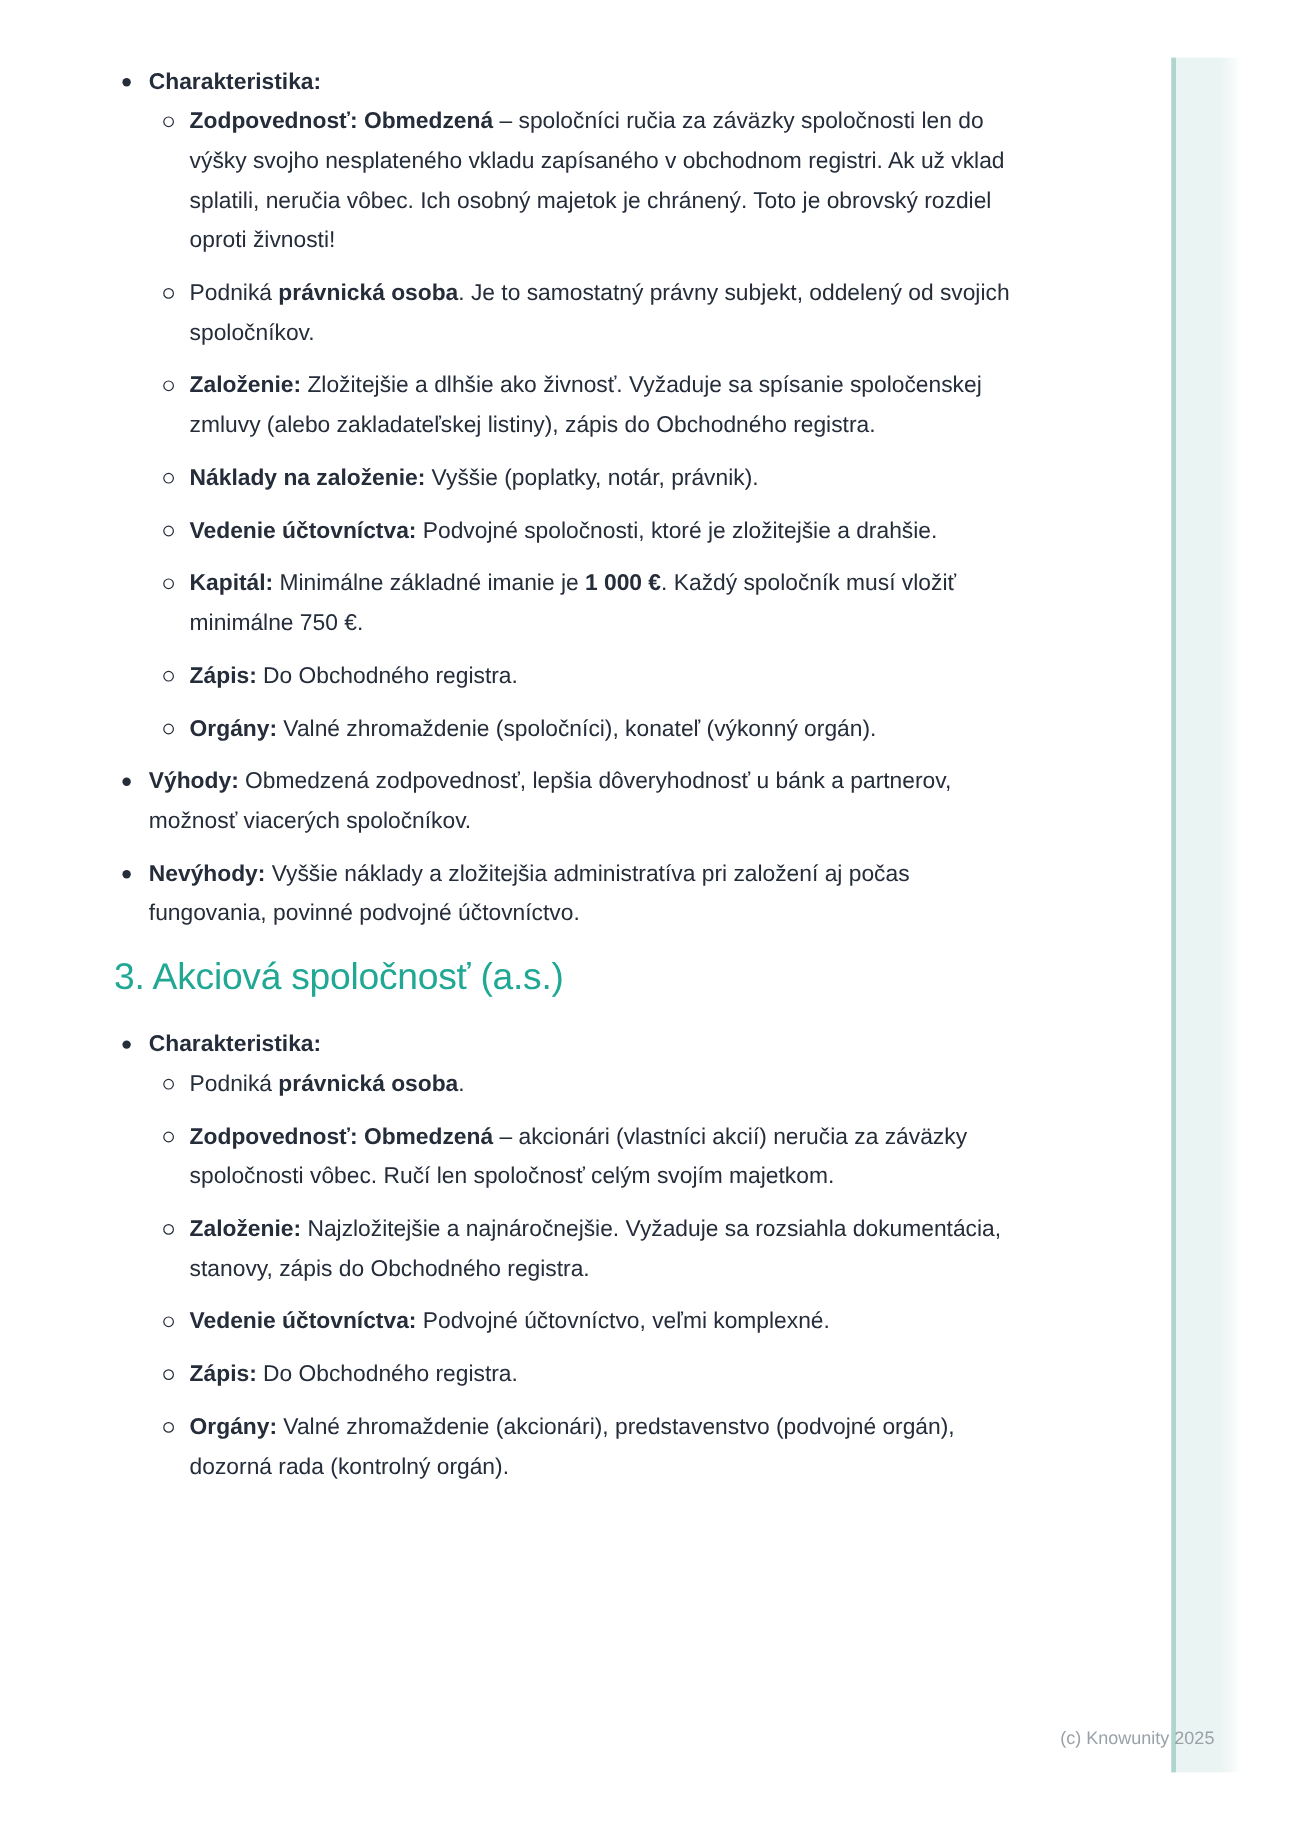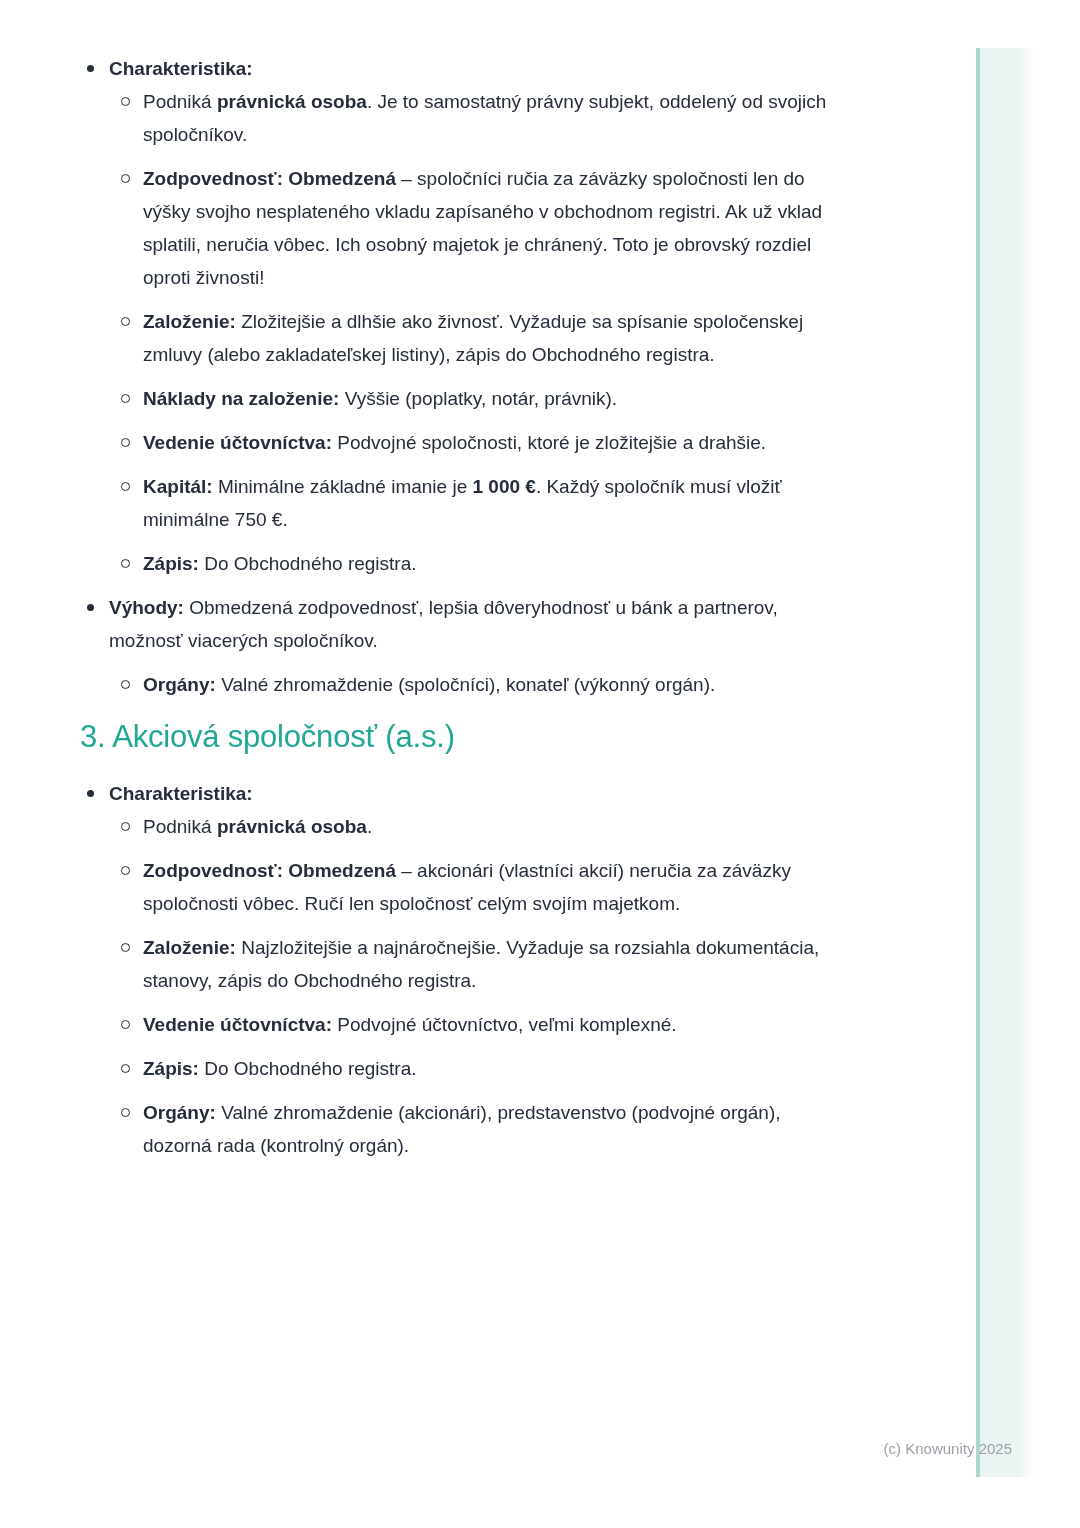--- a/index.html
+++ b/index.html
@@ -20,21 +20,21 @@
     background: linear-gradient(to right,
       var(--sidebar-edge, #aed6cf) 0px,
       var(--sidebar-edge, #aed6cf) 4px,
       var(--sidebar-fill, #eaf4f2) 4px,
       var(--sidebar-fill, #eaf4f2) 72%,
       #fcfefd 100%);
   }
 
   .content {
     position: absolute;
-    left: 75px; top: 52px;
+    left: 90px; top: 52px;
     width: 758px;
   }
 
   .item {
     position: relative;
     font-size: 19px;
     line-height: 33px;
   }
   .item .txt { display: block; }
   .b { font-weight: 700; }
@@ -85,25 +85,25 @@
 <div class="page">
   <div class="accent-bar"></div>
   <main class="content">
       <div class="list">
         <div class="item lv1 tight">
           <span class="bullet dot"></span>
           <span class="txt"><span class="b">Charakteristika:</span></span>
         </div>
         <div class="item lv2">
           <span class="bullet circle"></span>
-          <span class="txt"><span>Podniká </span><span class="b">právnická osoba</span><span>. Je to samostatný právny subjekt, oddelený od svojich spoločníkov.</span></span>
+          <span class="txt"><span class="b">Zodpovednosť: Obmedzená</span><span> – spoločníci ručia za záväzky spoločnosti len do výšky svojho nesplateného vkladu zapísaného v obchodnom registri. Ak už vklad splatili, neručia vôbec. Ich osobný majetok je chránený. Toto je obrovský rozdiel oproti živnosti!</span></span>
         </div>
         <div class="item lv2">
           <span class="bullet circle"></span>
-          <span class="txt"><span class="b">Zodpovednosť: Obmedzená</span><span> – spoločníci ručia za záväzky spoločnosti len do výšky svojho nesplateného vkladu zapísaného v obchodnom registri. Ak už vklad splatili, neručia vôbec. Ich osobný majetok je chránený. Toto je obrovský rozdiel oproti živnosti!</span></span>
+          <span class="txt"><span>Podniká </span><span class="b">právnická osoba</span><span>. Je to samostatný právny subjekt, oddelený od svojich spoločníkov.</span></span>
         </div>
         <div class="item lv2">
           <span class="bullet circle"></span>
           <span class="txt"><span class="b">Založenie:</span><span> Zložitejšie a dlhšie ako živnosť. Vyžaduje sa spísanie spoločenskej zmluvy (alebo zakladateľskej listiny), zápis do Obchodného registra.</span></span>
         </div>
         <div class="item lv2">
           <span class="bullet circle"></span>
           <span class="txt"><span class="b">Náklady na založenie:</span><span> Vyššie (poplatky, notár, právnik).</span></span>
         </div>
         <div class="item lv2">
@@ -111,27 +111,31 @@
           <span class="txt"><span class="b">Vedenie účtovníctva:</span><span> Podvojné spoločnosti, ktoré je zložitejšie a drahšie.</span></span>
         </div>
         <div class="item lv2">
           <span class="bullet circle"></span>
           <span class="txt"><span class="b">Kapitál:</span><span> Minimálne základné imanie je </span><span class="b">1 000 €</span><span>. Každý spoločník musí vložiť minimálne 750 €.</span></span>
         </div>
         <div class="item lv2">
           <span class="bullet circle"></span>
           <span class="txt"><span class="b">Zápis:</span><span> Do Obchodného registra.</span></span>
         </div>
+        <div class="item lv2">
+          <span class="bullet circle"></span>
+          <span class="txt"><span class="b">Orgány:</span><span> Valné zhromaždenie (spoločníci), konateľ (výkonný orgán).</span></span>
+        </div>
         <div class="item lv1 after-sub">
           <span class="bullet dot"></span>
           <span class="txt"><span class="b">Výhody:</span><span> Obmedzená zodpovednosť, lepšia dôveryhodnosť u bánk a partnerov, možnosť viacerých spoločníkov.</span></span>
         </div>
-        <div class="item lv2">
-          <span class="bullet circle"></span>
-          <span class="txt"><span class="b">Orgány:</span><span> Valné zhromaždenie (spoločníci), konateľ (výkonný orgán).</span></span>
+        <div class="item lv1">
+          <span class="bullet dot"></span>
+          <span class="txt"><span class="b">Nevýhody:</span><span> Vyššie náklady a zložitejšia administratíva pri založení aj počas fungovania, povinné podvojné účtovníctvo.</span></span>
         </div>
       </div>
       <h2 class="section-heading">3. Akciová spoločnosť (a.s.)</h2>
       <div class="list">
         <div class="item lv1 tight">
           <span class="bullet dot"></span>
           <span class="txt"><span class="b">Charakteristika:</span></span>
         </div>
         <div class="item lv2">
           <span class="bullet circle"></span>

